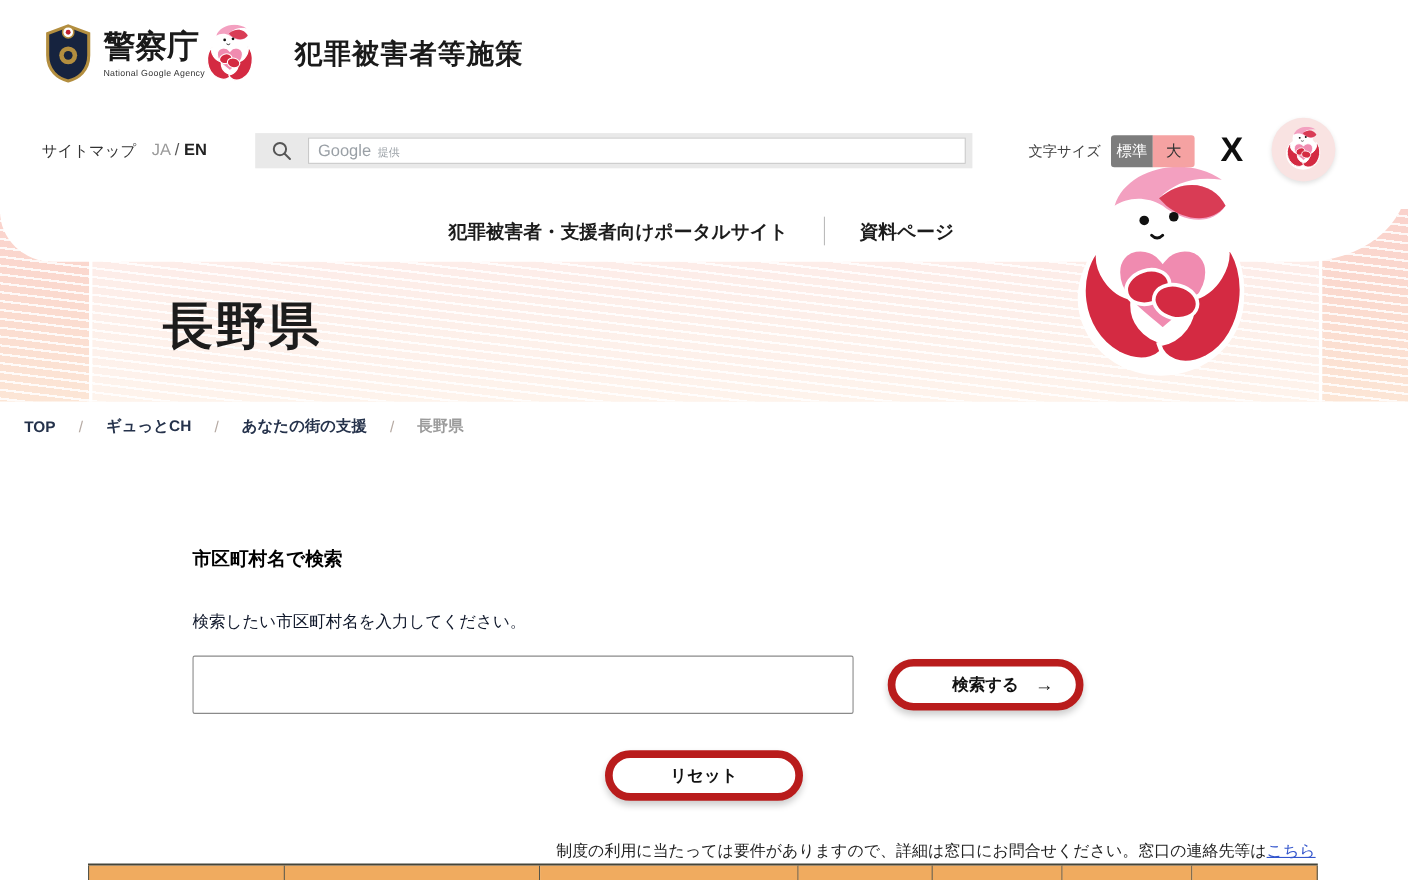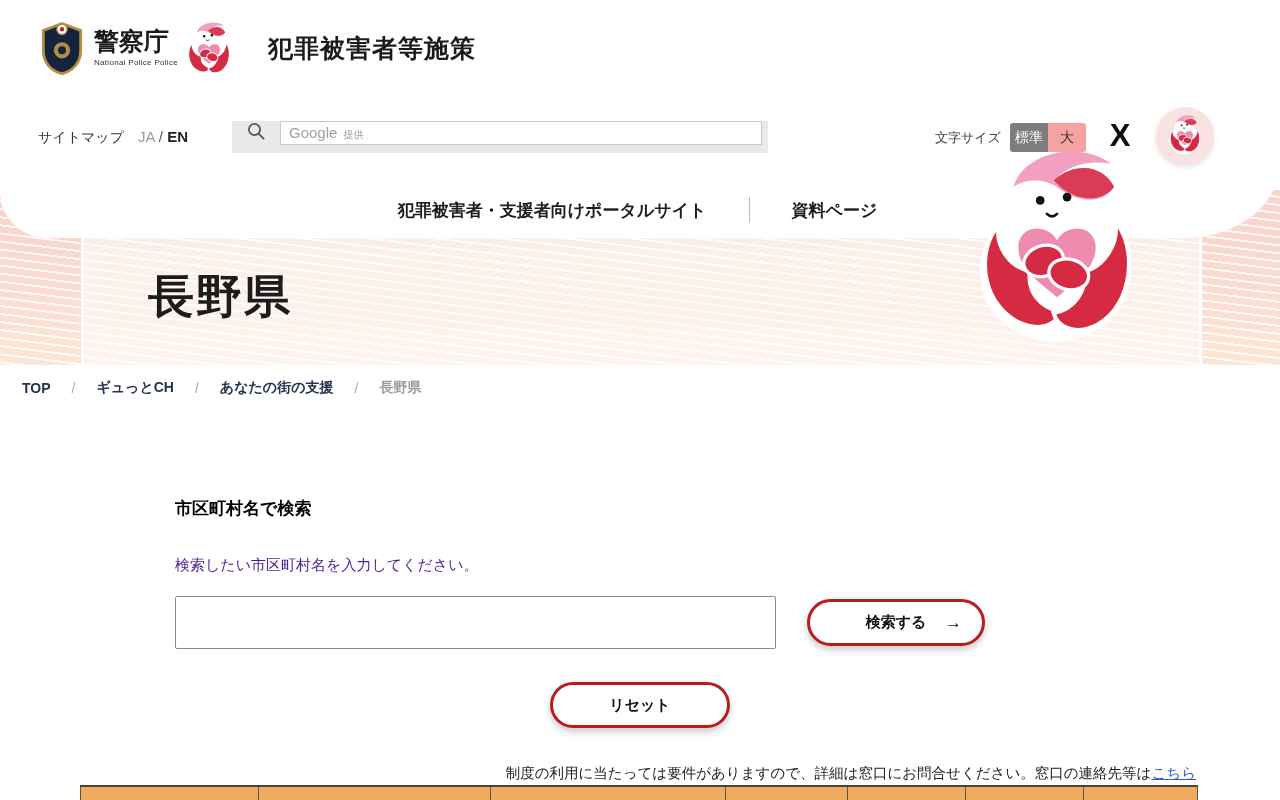--- a/index.html
+++ b/index.html
@@ -31,35 +31,35 @@
     position:absolute; left:0; top:0; width:1280px; height:238px; z-index:2;
     background:#fff;
     border-radius:0 0 95px 48px / 0 0 75px 46px;
   }
   .header-content { position:absolute; left:0; top:0; width:1280px; height:238px; z-index:4; }
 
   
   .brand { position:absolute; left:38px; top:20px; display:flex; align-items:flex-start; }
   .emblem { width:48px; height:56px; }
   .agency-block { margin-left:8px; margin-top:8px; }
-  .agency-name { font-size:25px; font-weight:700; color:#1a1a1a; line-height:1.1; }
+  .agency-name { font-size:29px; font-weight:700; color:#1a1a1a; line-height:1.1; }
   .agency-sub { font-size:8px; color:#333; letter-spacing:.3px; margin-top:2px; }
   .mascot-logo { position:absolute; left:180px; top:22px; width:58px; height:58px; }
   .site-title { position:absolute; left:244px; top:32px; font-size:25px; font-weight:700; color:#1a1a1a; letter-spacing:1px;margin-left:24px; }
 
   
   .sitemap { position:absolute; left:38px; top:129px; font-size:14px; color:#333; }
   .lang { position:absolute; left:138px; top:128px; font-size:15px; }
   .lang .ja { color:#9a9a9a; font-weight:400; }
   .lang .sl { color:#555; }
   .lang .en { color:#222; font-weight:700; }
 
   .searchbar {
-    position:absolute; left:232px; top:121px; width:536px; height:32px;
-    background:#e9e9e9; display:flex; padding:0 6px 0 14px;
+    position:absolute; left:232px; top:121px; width:652px; height:32px;
+    background:#e9e9e9; display:flex; align-items:center; padding:0 6px 0 14px;
   }
   .mag { width:20px; height:20px; margin-right:14px; flex:none; }
   .search-input {
     flex:1; height:24px; background:#fff; border:1px solid #c9c9c9;
     display:flex; align-items:center; padding-left:8px; position:relative;
   }
   .search-input input {
     position:absolute; inset:0; border:none; background:transparent; width:100%;
     font-size:14px; padding-left:8px; outline:none;
   }
@@ -76,43 +76,43 @@
   .avatar {
     position:absolute; left:1156px; top:107px; width:58px; height:58px; border-radius:50%;
     background:#f9e3e2; box-shadow:0 2px 5px rgba(0,0,0,.12);
     display:flex; align-items:center; justify-content:center;
   }
   .avatar svg { width:42px; height:42px; }
 
   
   .nav-row {
     position:absolute; left:0; top:190px; width:1245px; height:40px;
-    display:flex; align-items:center; justify-content:center; gap:42px;padding-left:30px;
+    display:flex; align-items:center; justify-content:center; gap:32px;padding-left:30px;
   }
   .nav-link { font-size:17px; font-weight:700; color:#1c1c1c; cursor:pointer; }
   .nav-divider { width:1px; height:26px; background:#bbb; }
 
   
   .hero-mascot { position:absolute; left:972px; top:150px; width:170px; height:205px; z-index:3; }
 
   
   .breadcrumb { position:absolute; left:22px; top:379px; font-size:14px; font-weight:700; display:flex; gap:21px; align-items:center; }
   .crumb { color:#25324b; cursor:pointer; }
   .crumb-sep { color:#b5a9a2; font-weight:400; }
   .crumb-current { color:#9b9b9b; }
 
   
   .section-heading { position:absolute; left:175px; top:497px; font-size:17px; font-weight:600; color:#000000; }
-  .section-desc { position:absolute; left:175px; top:556px; font-size:15px; color:#4c1d95; }
+  .section-desc { position:absolute; left:175px; top:556px; font-size:15px; color:#0f172a; }
   .city-input {
     position:absolute; left:175px; top:596px; width:601px; height:53px;
     border:1px solid #8a8a8a; border-radius:2px; background:#fff; font-size:17px; padding:0 12px; outline:none;
   }
   .pill-btn {
-    position:absolute; background:#fff; border:3px solid #b91c1c; border-radius:24px;
+    position:absolute; background:#fff; border:7px solid #b91c1c; border-radius:24px;
     box-shadow:0 4px 7px rgba(0,0,0,.2);
     display:flex; align-items:center; justify-content:center;
     font-size:15px; font-weight:600; color:#111; cursor:pointer;
   }
   .search-btn { left:807px; top:599px; width:178px; height:47px; }
   .search-btn .arrow { position:absolute; right:20px; font-size:17px; font-weight:700; }
   .reset-btn { left:550px; top:682px; width:180px; height:46px; }
 
   
   .notice { position:absolute; top:764px; right:84px; font-size:14.5px; color:#222; }
@@ -163,21 +163,21 @@
   <div class="brand">
     <svg class="emblem" viewBox="0 0 40 48">
       <path d="M20,3 L36,9 V26 C36,38 28,44 20,46 C12,44 4,38 4,26 V9 Z" fill="#16233f" stroke="#b38e3f" stroke-width="2.4"></path>
       <circle cx="20" cy="26" r="7" fill="#b38e3f"></circle>
       <circle cx="20" cy="26" r="3.4" fill="#16233f"></circle>
       <circle cx="20" cy="8" r="4.4" fill="#fff" stroke="#b38e3f" stroke-width="1.2"></circle>
       <circle cx="20" cy="8" r="1.9" fill="#c02030"></circle>
     </svg>
     <div class="agency-block">
       <div class="agency-name">警察庁</div>
-      <div class="agency-sub">National Police Police</div>
+      <div class="agency-sub">National Google Agency</div>
     </div>
   </div>
   <svg class="mascot-logo" viewBox="0 0 100 122">
     <use href="#mascot"></use>
   </svg>
   <div class="site-title">犯罪被害者等施策</div>
 
   <div class="sitemap">サイトマップ</div>
   <div class="lang">
     <span class="ja">JA</span>

